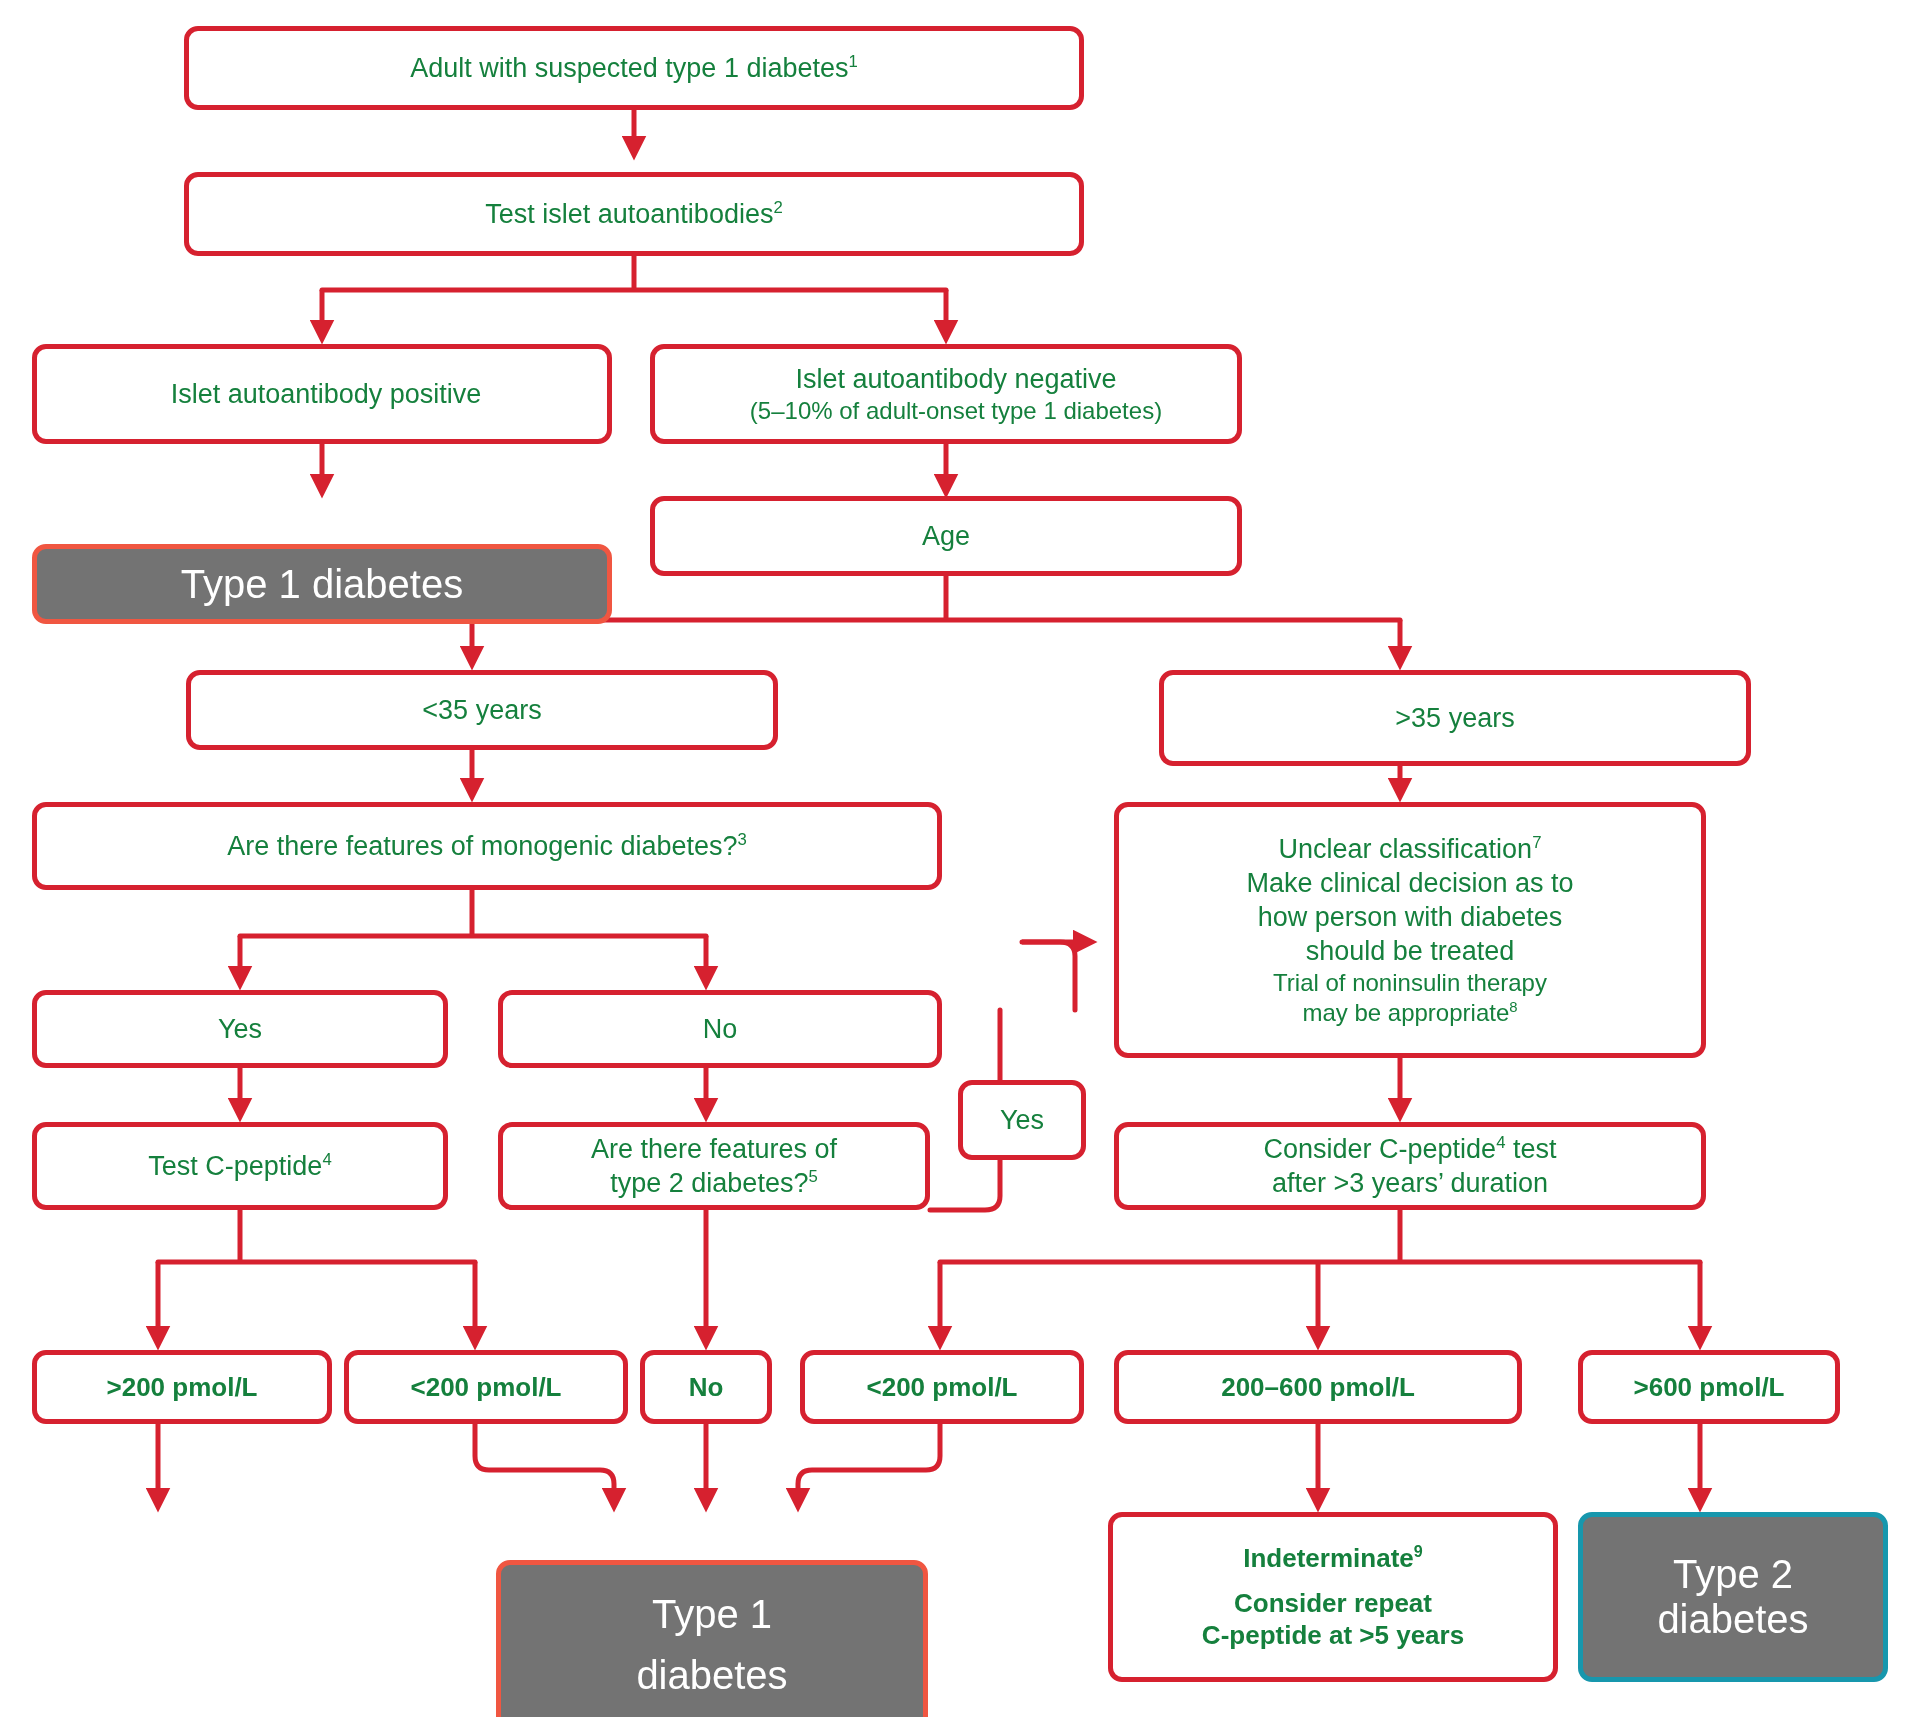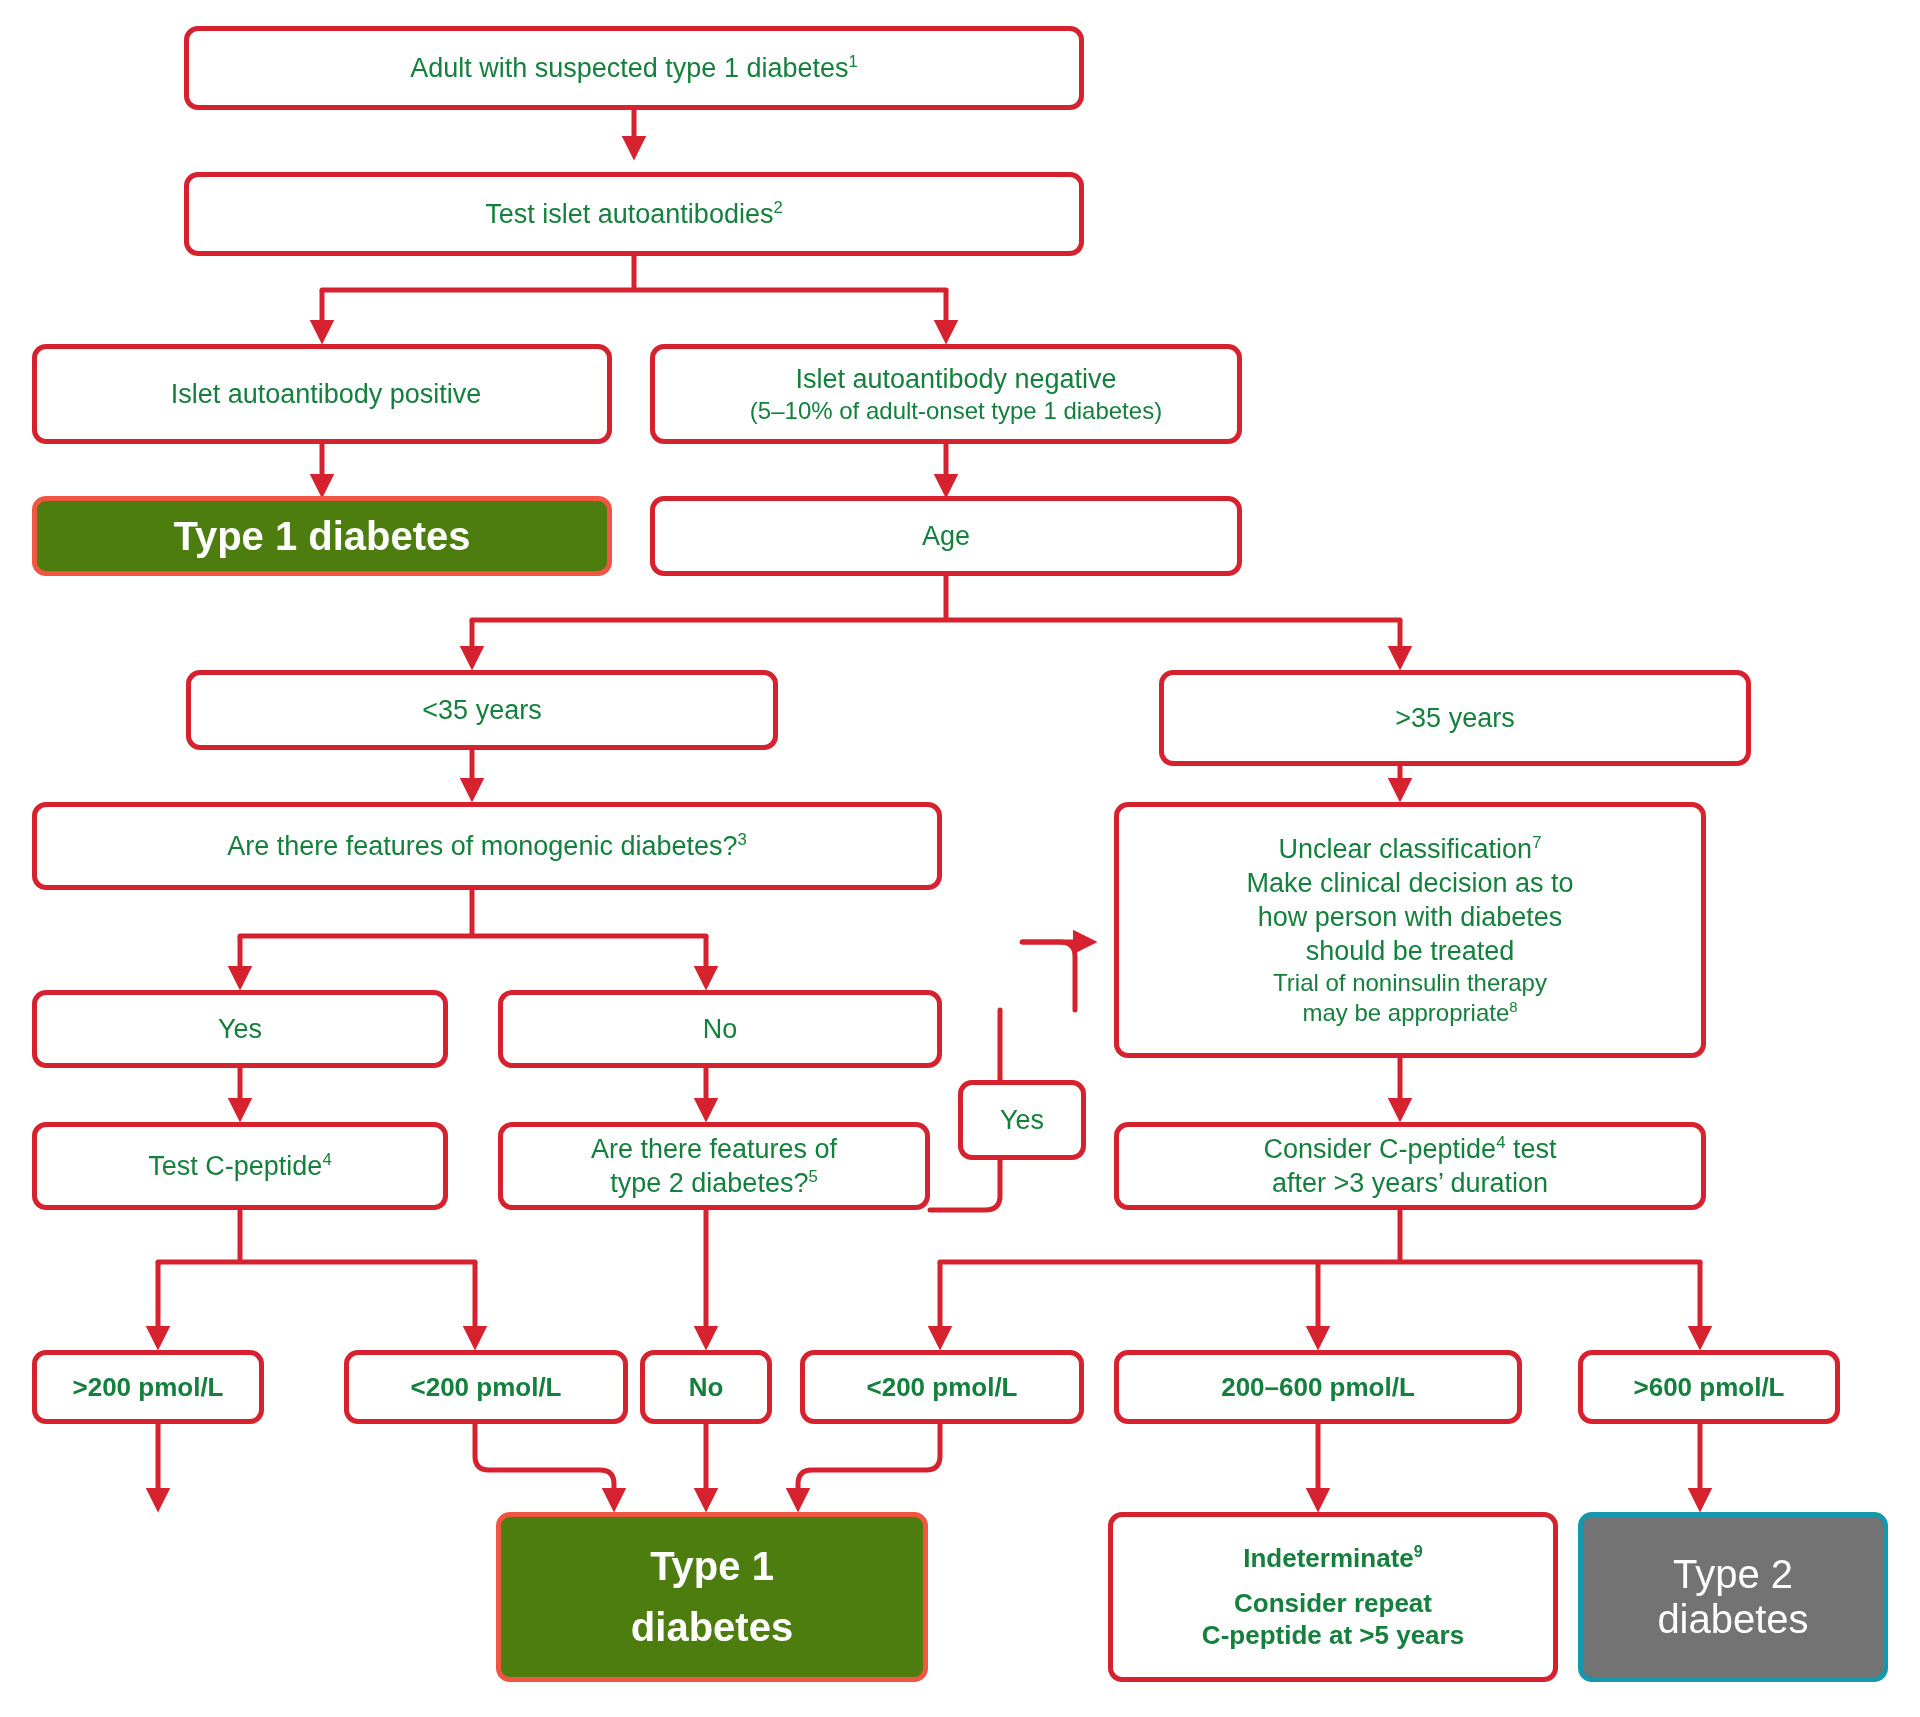--- a/index.html
+++ b/index.html
@@ -38,24 +38,25 @@
     border: 5px solid #d6212f;
     border-radius: 14px;
     background: #ffffff;
     color: #15803d;
     font-size: 27px;
     line-height: 1.26;
     padding: 6px 12px;
     z-index: 3;
   }
   .node.emph-t1 {
-    background: #4d7c0f;
+    background: #737373;
     border-color: #f05641;
     color: #ffffff;
-    font-weight: bold;
+    font-weight: normal;
+    margin-top: 48px;
   }
   .node.emph-t2 {
     background: #737373;
     border-color: #1797ad;
     color: #ffffff;
     font-weight: normal;
   }
   .node.big {
     font-size: 40px;
     line-height: 1.12;
@@ -216,21 +217,21 @@
   <div class="node" style="left:498px; top:1122px; width:432px; height:88px;">
     <span class="ln">Are there features of</span>
     <span class="ln"><span>type 2 diabetes?</span><sup>5</sup></span>
   </div>
 
   <div class="node" style="left:1114px; top:1122px; width:592px; height:88px;">
     <span class="ln"><span>Consider C-peptide</span><sup>4</sup><span> test</span></span>
     <span class="ln">after &gt;3 years’ duration</span>
   </div>
 
-  <div class="node bold-body" style="left:32px; top:1350px; width:232px; height:74px;">
+  <div class="node bold-body" style="left:32px; top:1350px; width:300px; height:74px;">
     <span class="ln">&gt;200 pmol/L</span>
   </div>
 
   <div class="node bold-body" style="left:344px; top:1350px; width:284px; height:74px;">
     <span class="ln">&lt;200 pmol/L</span>
   </div>
 
   <div class="node bold-body" style="left:640px; top:1350px; width:132px; height:74px;">
     <span class="ln">No</span>
   </div>

